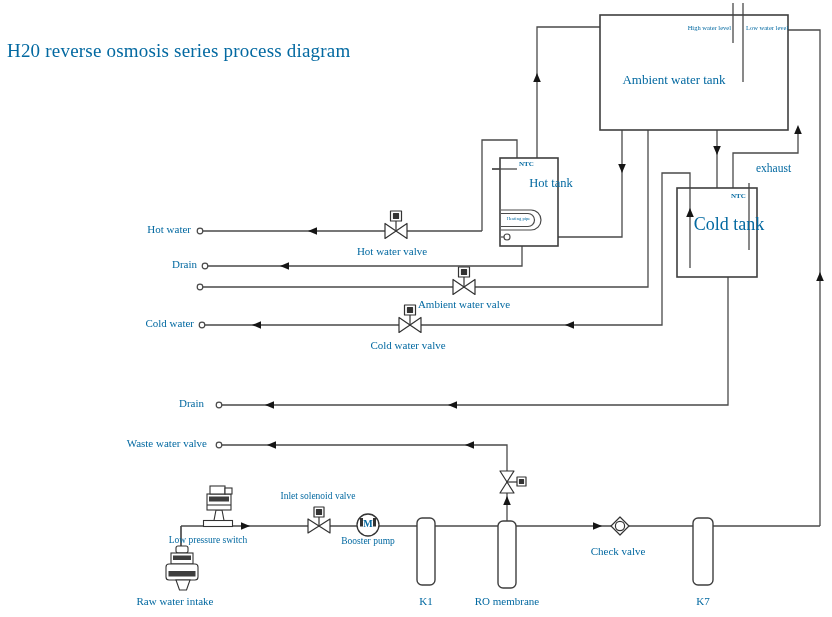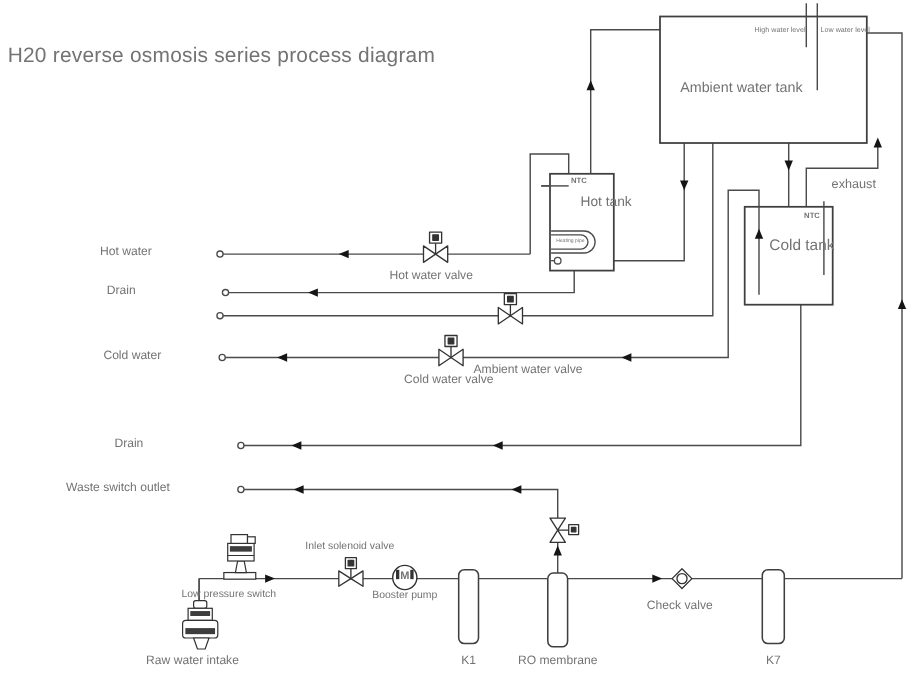--- a/index.html
+++ b/index.html
@@ -1,40 +1,40 @@
 <!DOCTYPE html>
 <html><head>
 <meta charset="utf-8">
 <style>
   html,body{margin:0;padding:0;background:#fff;}
   #stage{
     position:relative;width:832px;height:617px;background:#fff;overflow:hidden;
     font-family:"Liberation Sans", sans-serif;color:#1b1b1b;
   }
   #pipework{position:absolute;left:0;top:0;z-index:1;}
-  .lbl{position:absolute;z-index:2;line-height:1.05;white-space:nowrap;color:#737373;}
+  .lbl{position:absolute;z-index:2;line-height:1.05;white-space:nowrap;color:#0369a1;font-family:Liberation Serif, serif;}
   .ctr{text-align:center;}
-  .rgt{text-align:left;}
+  .rgt{text-align:right;}
   #title{left:7px;top:41px;font-size:19px;letter-spacing:0.2px;}
   #lbl-ambient{left:609px;top:73px;width:130px;font-size:13px;}
   #lbl-high{left:686px;top:25px;width:45px;font-size:6.5px;}
   #lbl-low{left:746px;top:25px;width:45px;font-size:6.5px;text-align:left;}
   #lbl-ntc-hot{left:519px;top:161px;font-size:7px;font-weight:700;}
   #lbl-hot-tank{left:522px;top:177px;width:58px;font-size:12.5px;}
   #lbl-heating{left:503px;top:216.5px;width:31px;font-size:4.6px;}
   #lbl-ntc-cold{left:731px;top:193px;font-size:7px;font-weight:700;}
-  #lbl-cold-tank{left:677px;top:215px;width:104px;font-size:14px;}
+  #lbl-cold-tank{left:677px;top:215px;width:104px;font-size:18px;}
   #lbl-exhaust{left:756px;top:162px;font-size:11.5px;text-align:center;}
   #lbl-hot-water{left:91px;top:224px;width:100px;font-size:11px;}
   #lbl-drain1{left:97px;top:259px;width:100px;font-size:11px;}
   #lbl-cold-water{left:94px;top:318px;width:100px;font-size:11px;}
   #lbl-drain2{left:104px;top:398px;width:100px;font-size:11px;}
   #lbl-waste{left:60px;top:438px;width:147px;font-size:11px;}
   #lbl-hw-valve{left:332px;top:246px;width:120px;font-size:11px;}
-  #lbl-amb-valve{left:420px;top:299px;width:120px;font-size:11px;margin-top:32px;}
+  #lbl-amb-valve{left:404px;top:299px;width:120px;font-size:11px;}
   #lbl-cw-valve{left:348px;top:340px;width:120px;font-size:11px;}
   #lbl-ww-valve{left:393px;top:468px;width:100px;font-size:11px;line-height:13px;}
   #lbl-inlet-valve{left:258px;top:492px;width:120px;font-size:9.5px;}
   #lbl-lps{left:148px;top:536px;width:120px;font-size:9.5px;}
   #lbl-pump{left:308px;top:537px;width:120px;font-size:9.5px;}
   #lbl-raw{left:115px;top:596px;width:120px;font-size:11px;}
   #lbl-k1{left:396px;top:596px;width:60px;font-size:11px;}
   #lbl-ro{left:447px;top:596px;width:120px;font-size:11px;}
   #lbl-k7{left:673px;top:596px;width:60px;font-size:11px;}
   #lbl-check{left:558px;top:546px;width:120px;font-size:11px;}
@@ -258,21 +258,21 @@
   <div class="lbl ctr" id="lbl-heating">Heating pipe</div>
 
   <div class="lbl" id="lbl-ntc-cold">NTC</div>
   <div class="lbl ctr" id="lbl-cold-tank">Cold tank</div>
   <div class="lbl" id="lbl-exhaust">exhaust</div>
 
   <div class="lbl rgt" id="lbl-hot-water">Hot water</div>
   <div class="lbl rgt" id="lbl-drain1">Drain</div>
   <div class="lbl rgt" id="lbl-cold-water">Cold water</div>
   <div class="lbl rgt" id="lbl-drain2">Drain</div>
-  <div class="lbl rgt" id="lbl-waste">Waste switch outlet</div>
+  <div class="lbl rgt" id="lbl-waste">Waste water valve</div>
 
   <div class="lbl ctr" id="lbl-hw-valve">Hot water valve</div>
   <div class="lbl ctr" id="lbl-amb-valve">Ambient water valve</div>
   <div class="lbl ctr" id="lbl-cw-valve">Cold water valve</div>
   <div class="lbl ctr" id="lbl-inlet-valve">Inlet solenoid valve</div>
   <div class="lbl ctr" id="lbl-check">Check valve</div>
 
   <div class="lbl ctr" id="lbl-lps">Low pressure switch</div>
   <div class="lbl ctr" id="lbl-pump">Booster pump</div>
   <div class="lbl ctr" id="pump-m">M</div>

